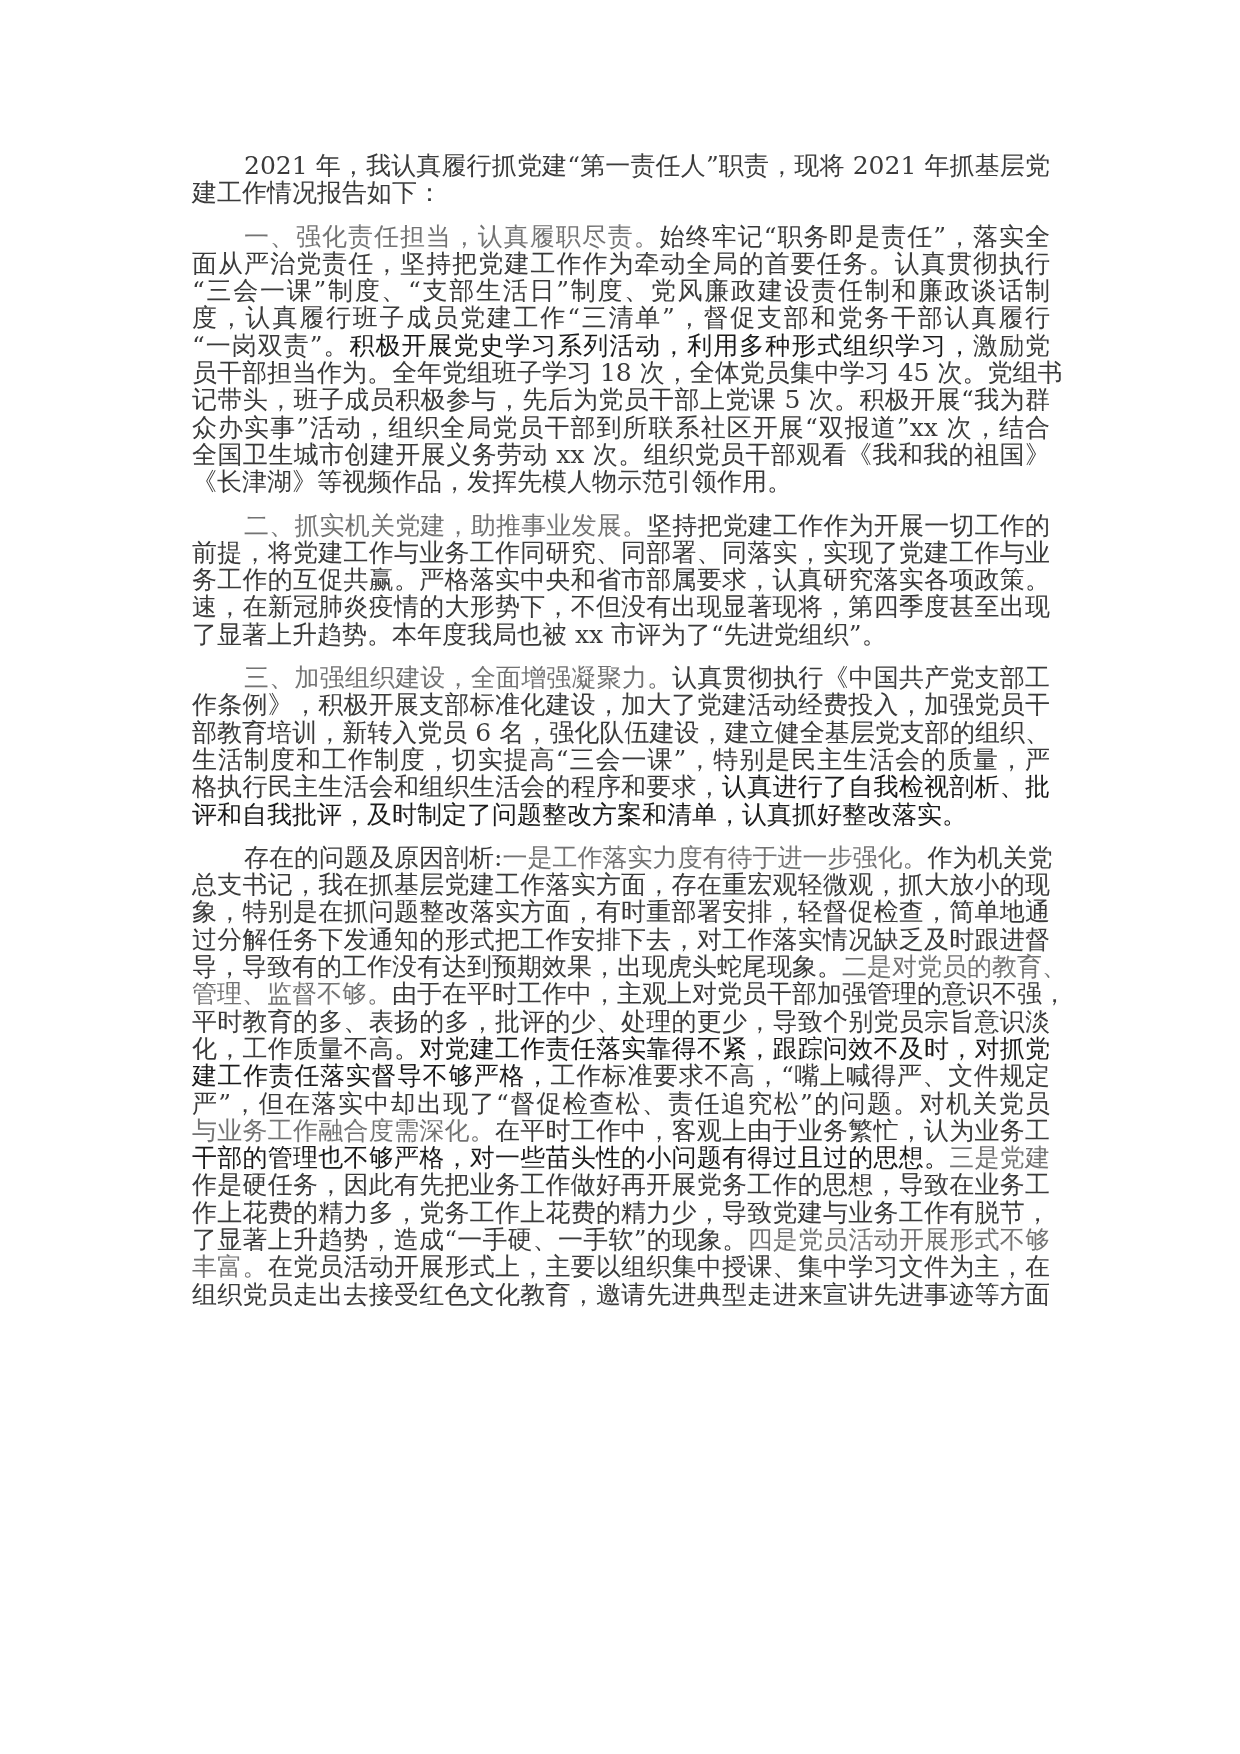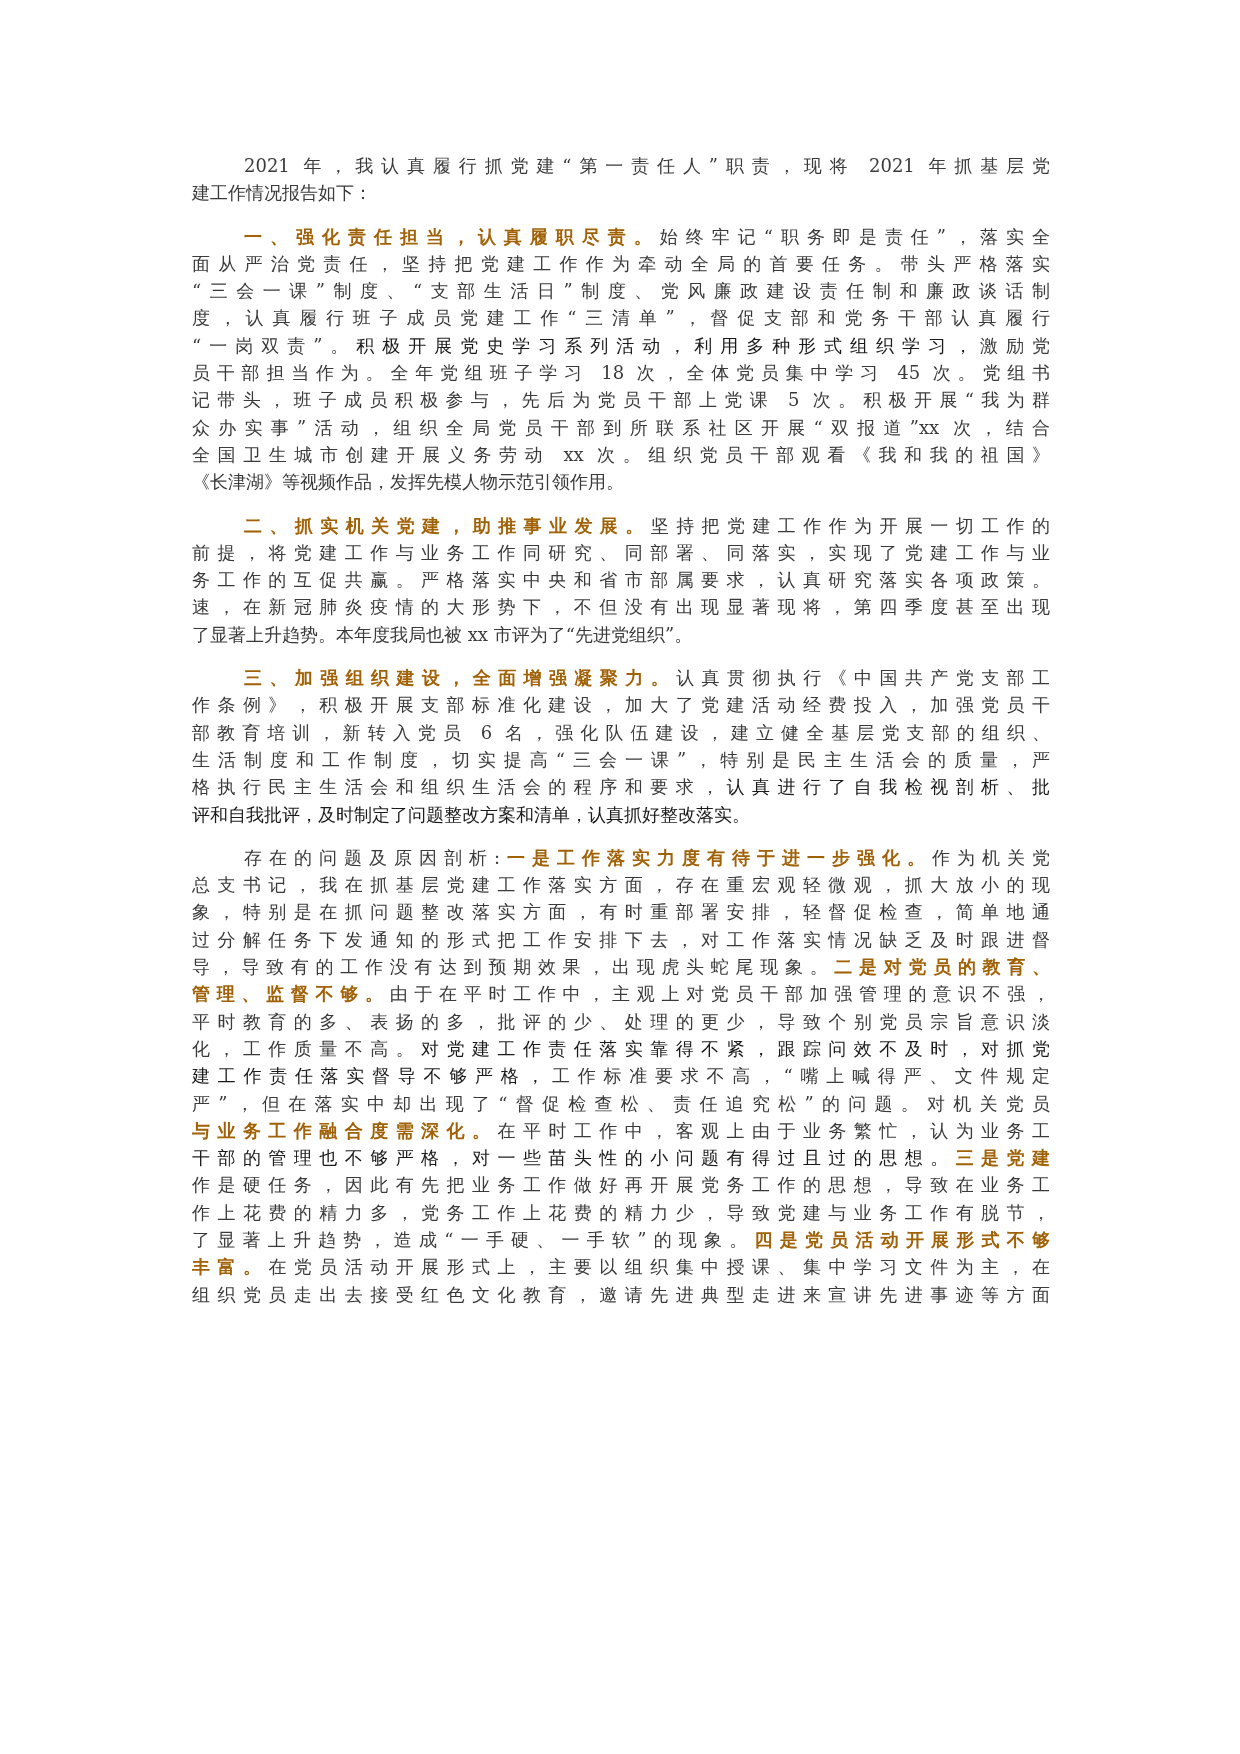--- a/index.html
+++ b/index.html
@@ -1,39 +1,39 @@
 <!DOCTYPE html>
 <html><head>
 <meta charset="utf-8">
 <style>
   html, body { margin: 0; padding: 0; background: #ffffff; }
   body { width: 1240px; height: 1754px; position: relative; overflow: hidden; }
   .page {
     position: absolute; left: 192px; top: 152px; width: 858px;
     font-family: "DejaVu Serif", "Liberation Serif", serif;
-    color: #3a3a3a; font-size: 18px; line-height: 27.3px;
+    color: #3a3a3a; font-size: 25px; line-height: 27.3px;
   }
   .para { margin: 0 0 16px 0; }
   .line { display: block; white-space: nowrap; text-align: justify; text-align-last: justify; height: 27.3px; overflow: visible; }
   .line.last { text-align-last: left; }
   .indent { padding-left: 52px; }
-  .b { font-weight: bold; color: #a16207; }
+  .b { font-weight: normal; color: #737373; }
   .em { color: #1a1a1a; }
 </style>
 </head>
 <body>
 
 <div class="page" id="page">
     <div class="para">
       <span class="line indent"><span>2021 年，我认真履行抓党建“第一责任人”职责，现将 2021 年抓基层党</span></span>
       <span class="line last"><span>建工作情况报告如下：</span></span>
     </div>
     <div class="para">
       <span class="line indent"><span class="b">一、强化责任担当，认真履职尽责。</span><span>始终牢记“职务即是责任”，落实全</span></span>
-      <span class="line"><span>面从严治党责任，坚持把党建工作作为牵动全局的首要任务。带头严格落实</span></span>
+      <span class="line"><span>面从严治党责任，坚持把党建工作作为牵动全局的首要任务。认真贯彻执行</span></span>
       <span class="line"><span>“三会一课”制度、“支部生活日”制度、党风廉政建设责任制和廉政谈话制</span></span>
       <span class="line"><span>度，认真履行班子成员党建工作“三清单”，督促支部和党务干部认真履行</span></span>
       <span class="line"><span>“一岗双责”。</span><span class="em">积极开展党史学习系列活动，利用多种形式组织学习，</span><span>激励党</span></span>
       <span class="line"><span>员干部担当作为。全年党组班子学习 18 次，全体党员集中学习 45 次。党组书</span></span>
       <span class="line"><span>记带头，班子成员积极参与，先后为党员干部上党课 5 次。积极开展“我为群</span></span>
       <span class="line"><span>众办实事”活动，组织全局党员干部到所联系社区开展“双报道”xx 次，结合</span></span>
       <span class="line"><span>全国卫生城市创建开展义务劳动 xx 次。组织党员干部观看《我和我的祖国》</span></span>
       <span class="line last"><span>《长津湖》等视频作品，发挥先模人物示范引领作用。</span></span>
     </div>
     <div class="para">

